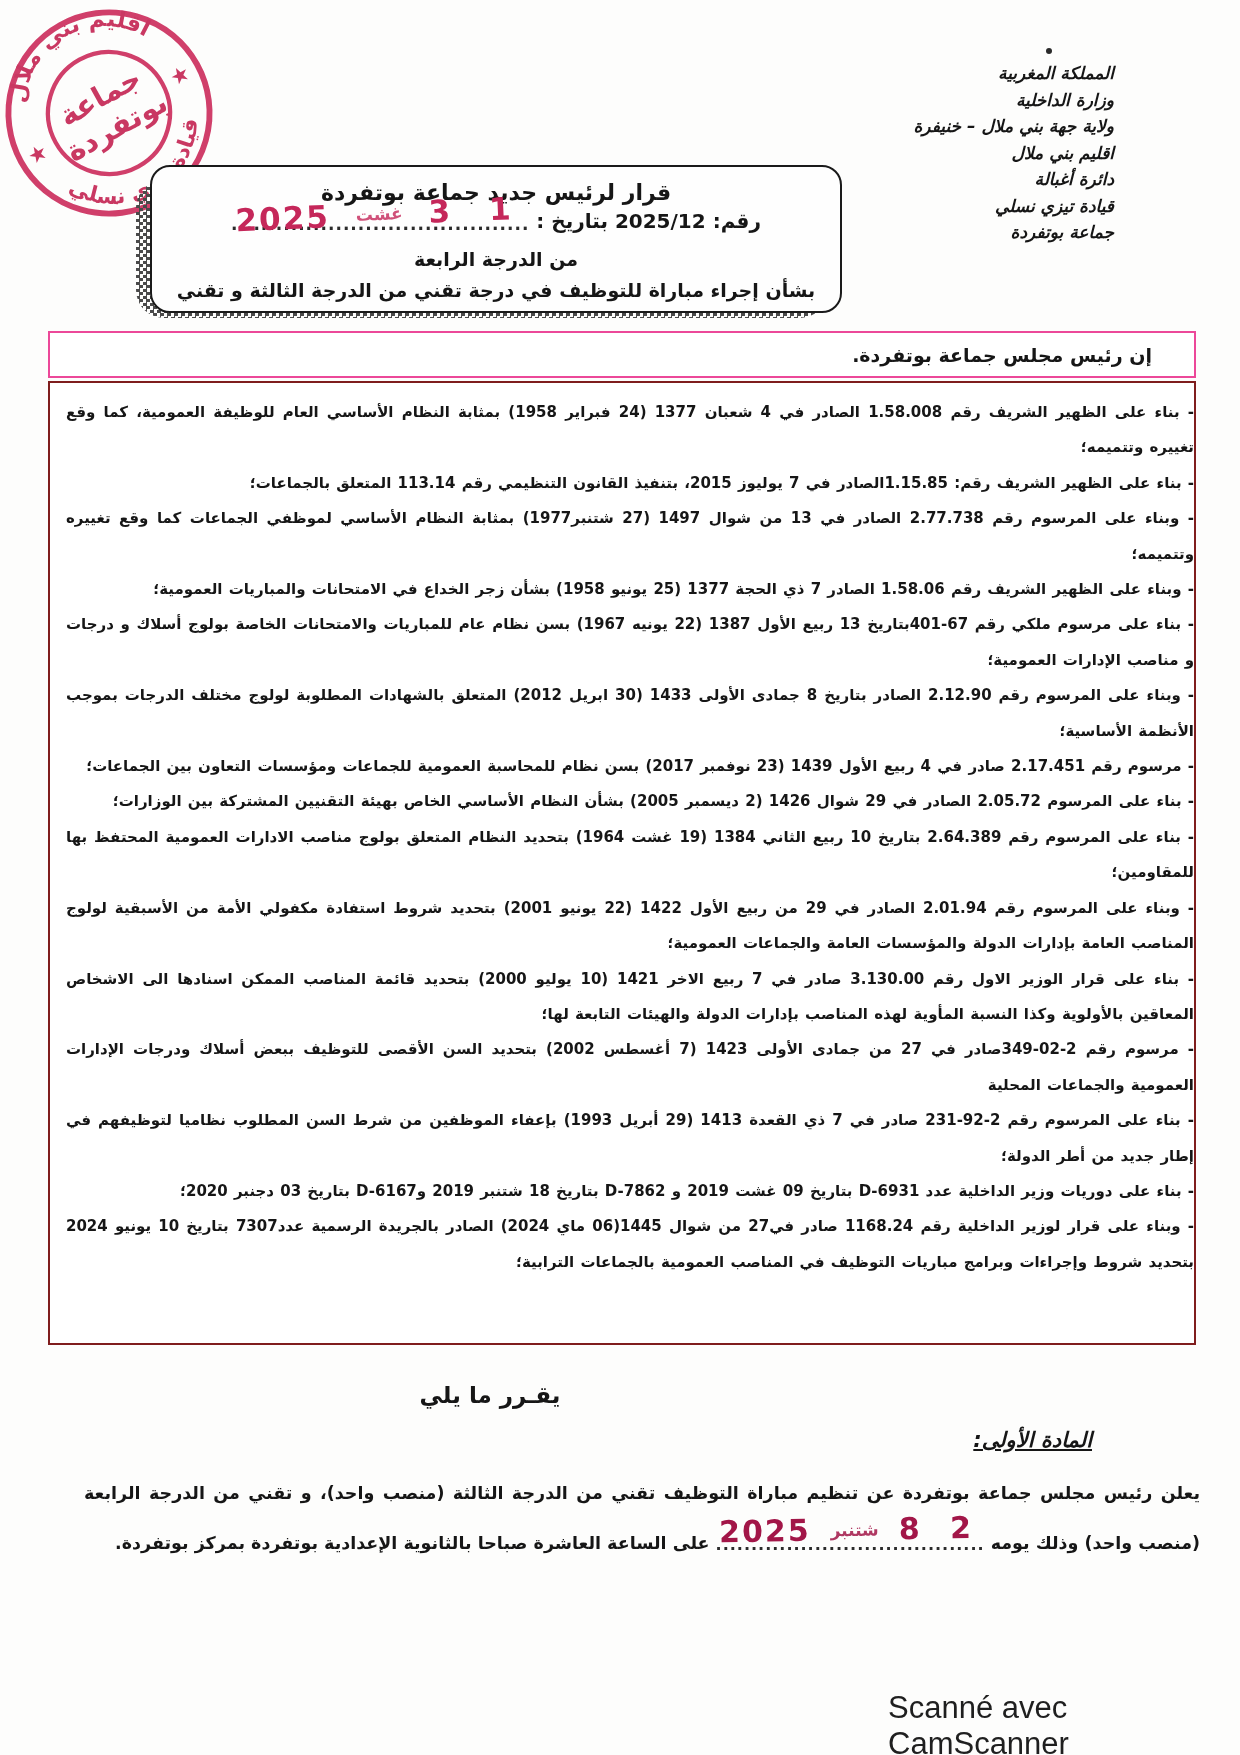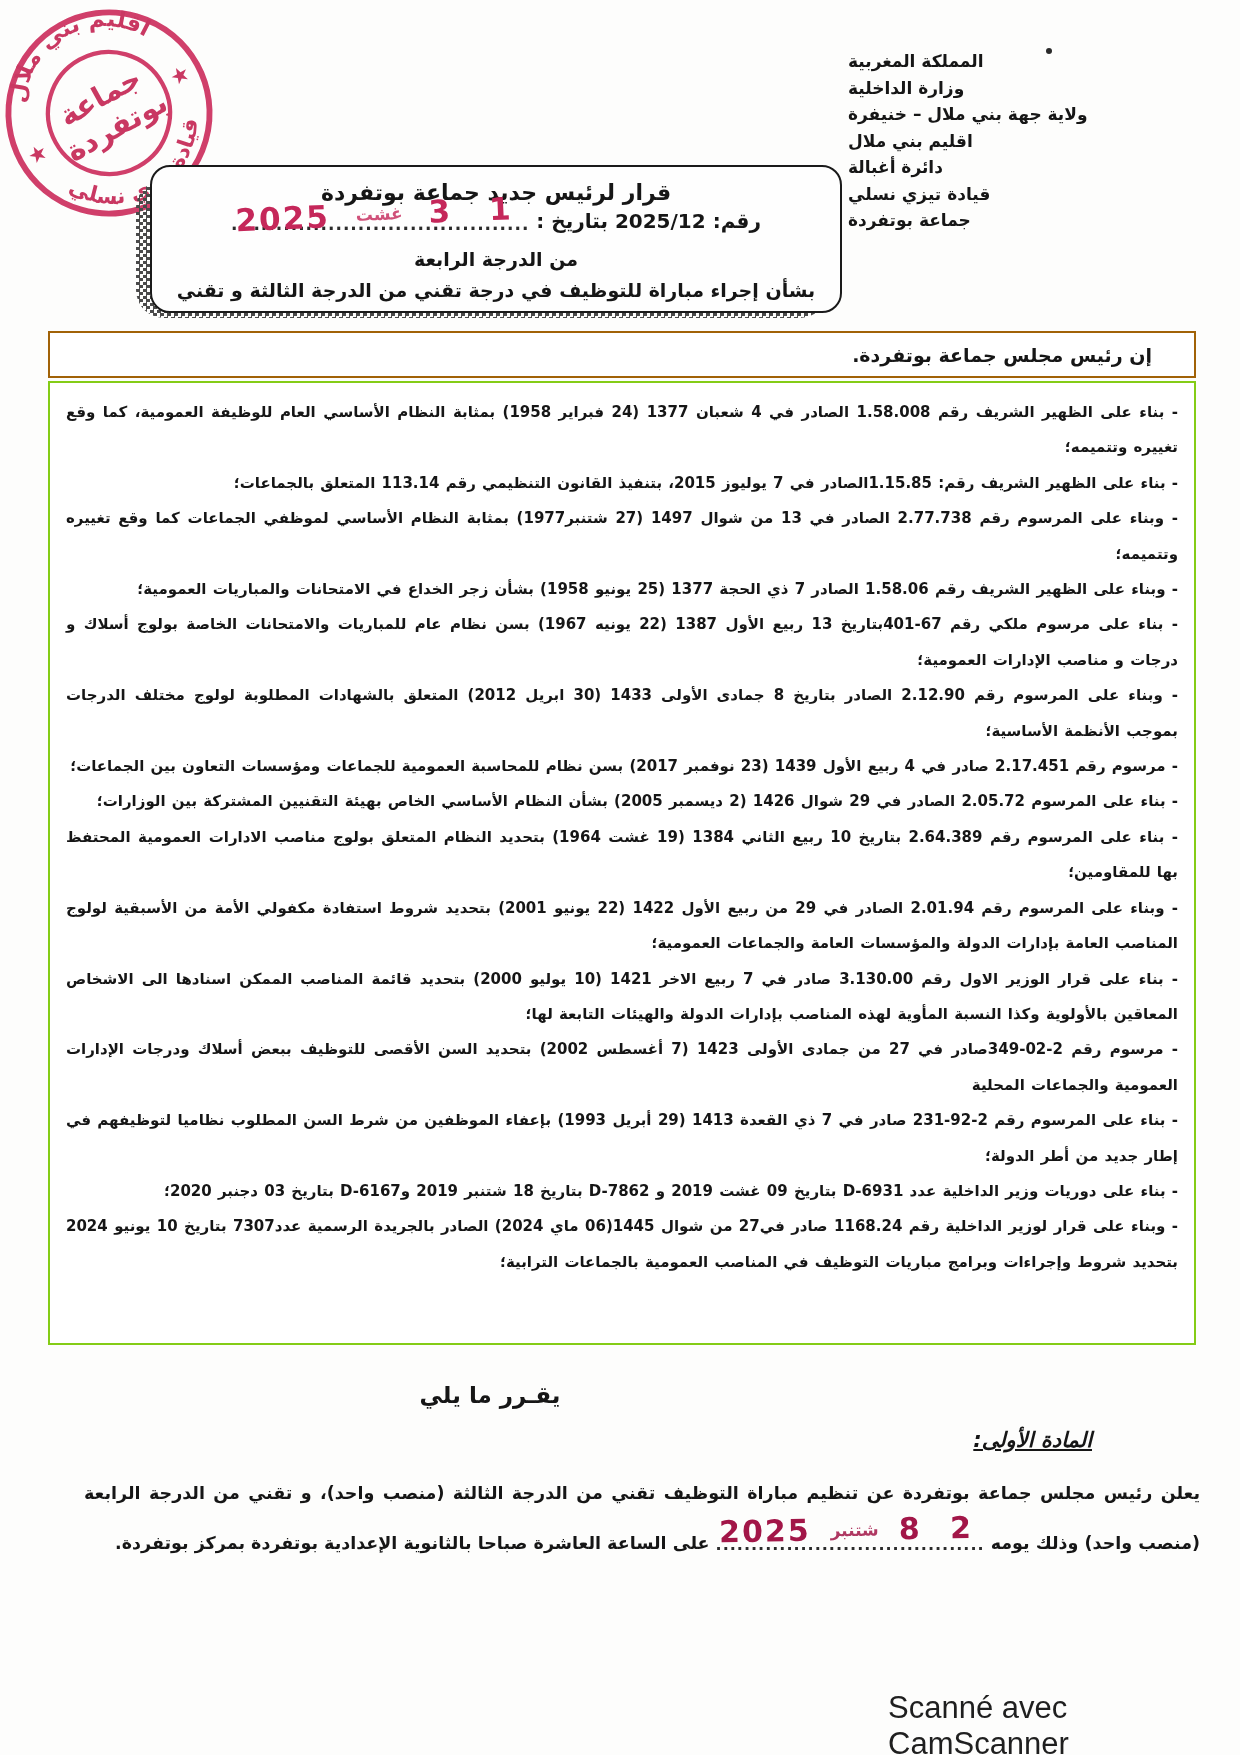--- a/index.html
+++ b/index.html
@@ -12,21 +12,21 @@
               transform-origin:50% 50%;opacity:.93;}
   .stamp-svg{width:100%;height:100%;}
   .ring{fill:none;stroke:#cd3160;stroke-width:5.5px;}
   .ring.inner{stroke-width:4px;}
   .ring-text{fill:#c62a57;font-size:21px;font-weight:700;}
   .ring-text.small{font-size:20px;}
   .center-text{fill:#c62a57;font-size:27px;font-weight:700;text-anchor:middle;}
   .star{fill:#c62a57;font-size:20px;}
 
   
-  .gov-header{left:848px;top:48px;width:266px;text-align:left;direction:rtl;}
+  .gov-header{left:848px;top:60px;width:266px;text-align:right;direction:rtl;font-style:italic;}
   .gov-line{font-size:17px;font-weight:700;line-height:26.5px;white-space:nowrap;}
   .tiny-dot{left:1046px;top:48px;width:6px;height:6px;border-radius:50%;background:#2a2a2a;}
 
   
   .checker{background-image:repeating-conic-gradient(#4a4a4a 0 25%, rgba(255,255,255,0) 0 50%);
            background-size:7px 7px;}
   .title-shadow{left:136px;top:180px;width:692px;height:138px;border-radius:28px;}
   .title-box{left:150px;top:165px;width:688px;height:144px;background:#fefefe;
              border:2.5px solid #1a1a1a;border-radius:20px;direction:rtl;text-align:center;}
   .title-main{font-size:22px;font-weight:700;margin-top:13px;}
@@ -34,25 +34,25 @@
   .date-slot{position:relative;display:inline-block;vertical-align:middle;}
   .date-dots{font-size:17px;font-weight:700;letter-spacing:1px;color:#2b2b2b;}
   .stamp-over{position:absolute;left:50%;top:-15px;transform:translateX(-50%) rotate(-2.5deg);
               white-space:nowrap;display:flex;direction:rtl;align-items:center;gap:26px;color:#c5275a;}
   .stamp-over .d{font-size:31px;font-weight:700;letter-spacing:14px;}
   .stamp-over .m{font-size:17px;font-weight:700;opacity:.8;}
   .stamp-over .y{font-size:31px;font-weight:700;letter-spacing:2px;}
   .title-subject{font-size:19px;font-weight:700;margin-top:9px;line-height:31px;}
 
   
-  .opening-box{left:48px;top:331px;width:1148px;height:47px;border:2px solid #a16207;
+  .opening-box{left:48px;top:331px;width:1148px;height:47px;border:2px solid #ec4899;
                background:#fff;direction:rtl;box-sizing:border-box;}
   .opening-text{font-size:19px;font-weight:700;line-height:44px;padding-right:42px;}
-  .main-box{left:48px;top:381px;width:1148px;height:964px;border:2px solid #84cc16;
-            background:#fff;box-sizing:border-box;padding:12px 16px 0 16px;direction:rtl;}
+  .main-box{left:48px;top:381px;width:1148px;height:964px;border:2px solid #7f1d1d;
+            background:#fff;box-sizing:border-box;padding:12px 0 0 16px;direction:rtl;}
   .item{margin:0;font-size:15px;font-weight:700;line-height:35.4px;
         text-align:justify;word-spacing:1px;}
 
   
   .decide-heading{left:0;top:1382px;width:980px;text-align:center;
                   font-size:23px;font-weight:700;letter-spacing:1px;}
   .article-label{right:148px;top:1428px;font-size:21px;font-weight:700;font-style:italic;
                  text-decoration:underline;direction:rtl;}
   .article-body{left:62px;top:1468px;width:1116px;direction:rtl;text-align:justify;
                 font-size:17.5px;font-weight:700;line-height:50px;padding:0 22px;}

